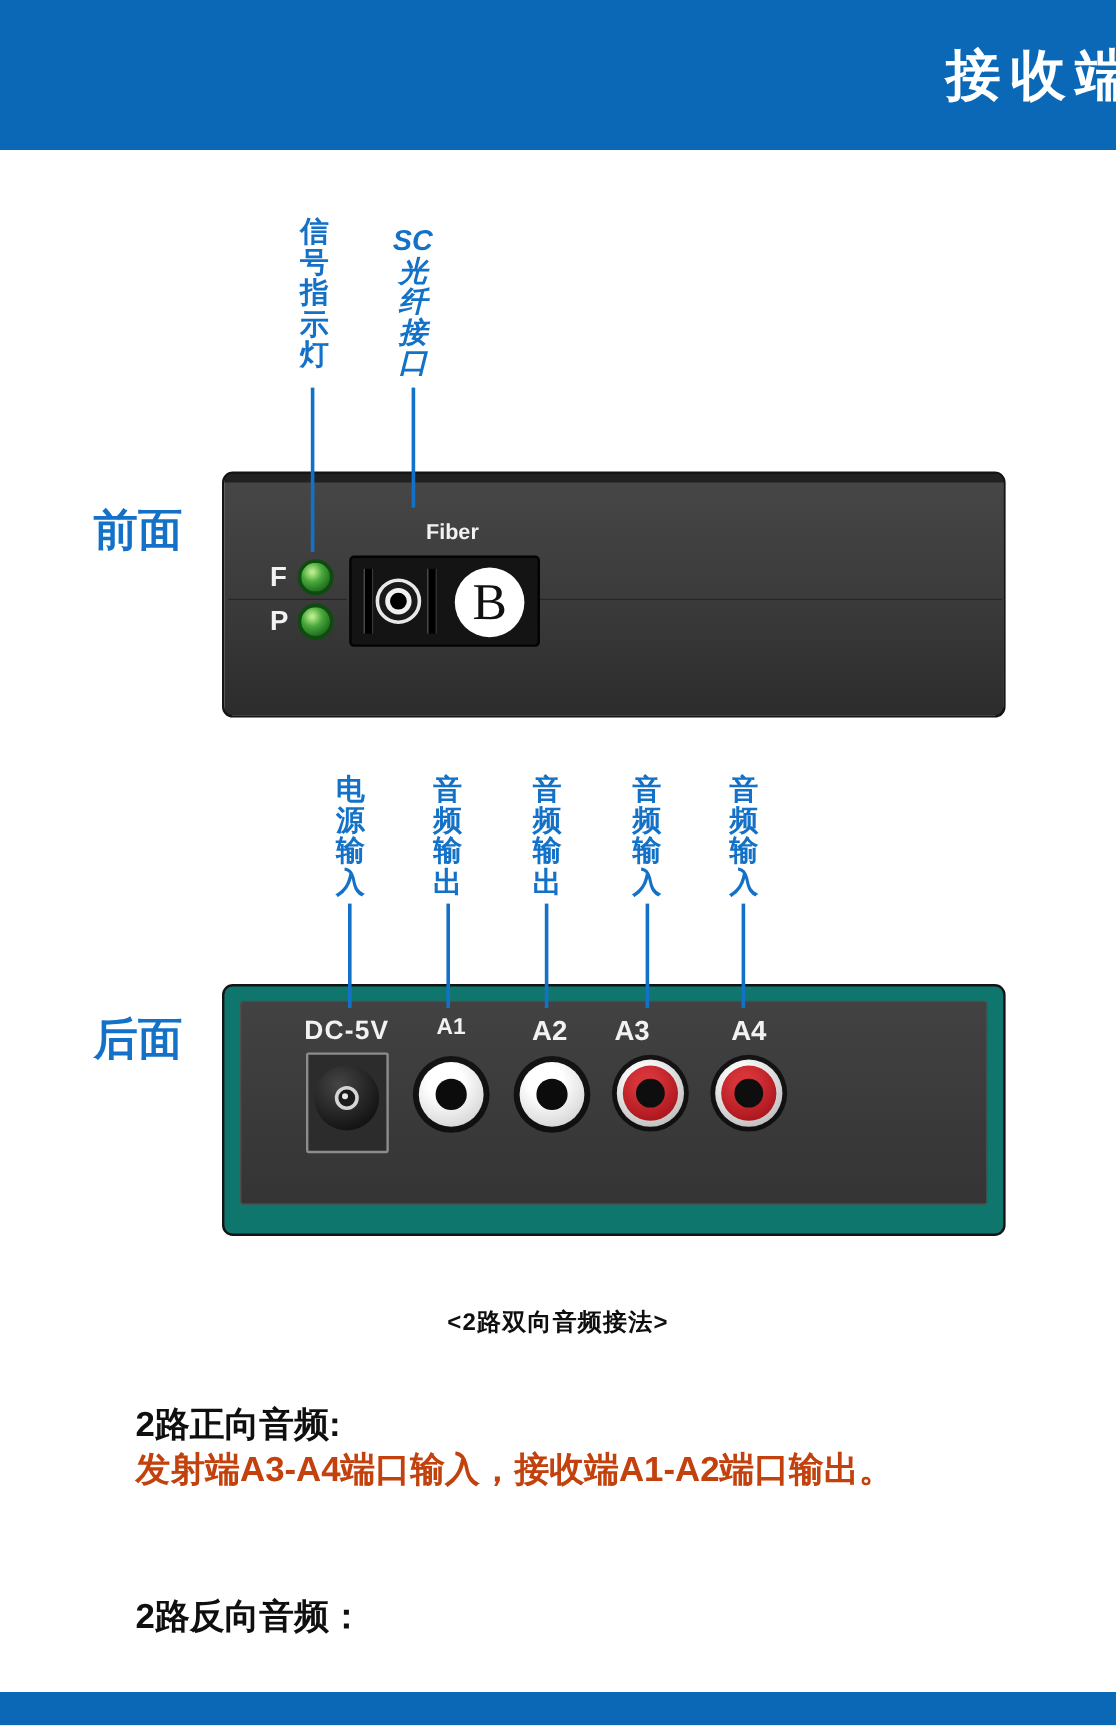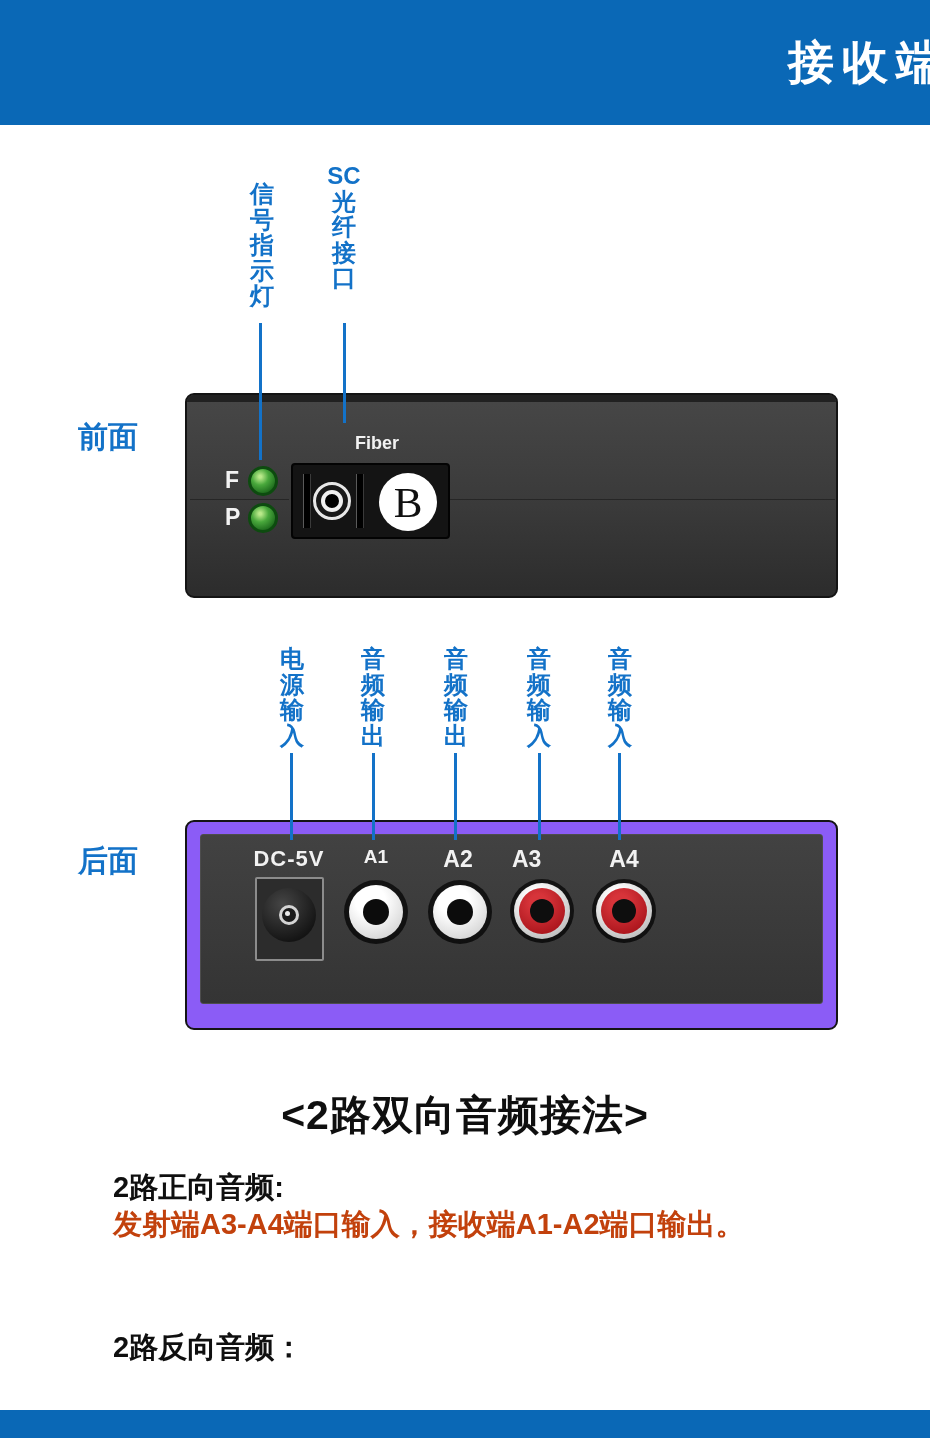--- a/index.html
+++ b/index.html
@@ -17,34 +17,34 @@
   .footer-bar { position:absolute; left:0; bottom:0; width:930px; height:28px; background:#0a68b6; }
 
   
   .vlabel {
     position:absolute; width:44px; text-align:center;
     color:#1372c8; font-size:24px; font-weight:600; line-height:25.5px;
   }
   .vlabel .line { display:block; }
   .lead { position:absolute; width:3px; background:#1372c8; z-index:6; }
 
-  .side-label { position:absolute; left:78px; color:#1372c8; font-size:30px; font-weight:600; }
+  .side-label { position:absolute; left:78px; color:#1372c8; font-size:37px; font-weight:600; }
 
   
   .device {
     position:absolute; left:185px; width:653px; box-sizing:border-box;
     background:linear-gradient(180deg,#474747 0%,#3a3a3a 55%,#2c2c2c 100%);
     border:2px solid #141414; border-radius:9px; z-index:2;
   }
   .device .lid {
     position:absolute; left:0; top:0; right:0; height:7px;
     background:#1d1d1d; border-radius:7px 7px 0 0; opacity:.9;
   }
   .front-device { top:393px; height:205px; }
-  .rear-device  { top:820px; height:210px; background:#8b5cf6; }
+  .rear-device  { top:820px; height:210px; background:#0f766e; }
   .rear-inner {
     position:absolute; left:13px; right:13px; top:12px; bottom:24px;
     background:linear-gradient(180deg,#424242,#343434);
     border:1px solid #4d4d4d; border-radius:3px;
   }
 
   .panel-text { position:absolute; color:#f2f2f2; font-weight:700; }
   .seam { position:absolute; height:1px; background:rgba(0,0,0,.35); }
 
   
@@ -112,42 +112,42 @@
   .rca .ring-red {
     width:46px; height:46px; border-radius:50%;
     background:radial-gradient(circle at 42% 32%, #d7343a 20%, #a61219 85%);
     display:flex; align-items:center; justify-content:center;
   }
   .rca .hole-sm { width:24px; height:24px; border-radius:50%; background:#0e0e0e; }
 
   
   .inst-title {
     position:absolute; left:0; top:1088px; width:930px; text-align:center;
-    color:#0f0f0f; font-size:41px; font-weight:700; letter-spacing:1px;
+    color:#0f0f0f; font-size:20px; font-weight:700; letter-spacing:1px;
   }
   .inst-head { position:absolute; left:113px; color:#0f0f0f; font-size:29px; font-weight:700; }
   .inst-body { position:absolute; left:113px; color:#c2410c; font-size:29px; font-weight:700; }
 </style>
 </head>
 <body>
 
 <div class="page">
 
   <div class="banner">
     <div class="banner-title">接收端</div>
   </div>
 
   <div class="vlabel" style="left:240px; top:181px;">
       <span class="line">信</span>
       <span class="line">号</span>
       <span class="line">指</span>
       <span class="line">示</span>
       <span class="line">灯</span>
     </div>
-  <div class="vlabel" style="left:322px; top:163px;">
+  <div class="vlabel" style="left:322px; top:188px;font-style:italic;">
       <span class="line">SC</span>
       <span class="line">光</span>
       <span class="line">纤</span>
       <span class="line">接</span>
       <span class="line">口</span>
     </div>
   <div class="lead" style="left:259px; top:323px; height:137px;"></div>
   <div class="lead" style="left:343px; top:323px; height:100px;"></div>
 
   <div class="side-label" style="top:417px;">前面</div>

